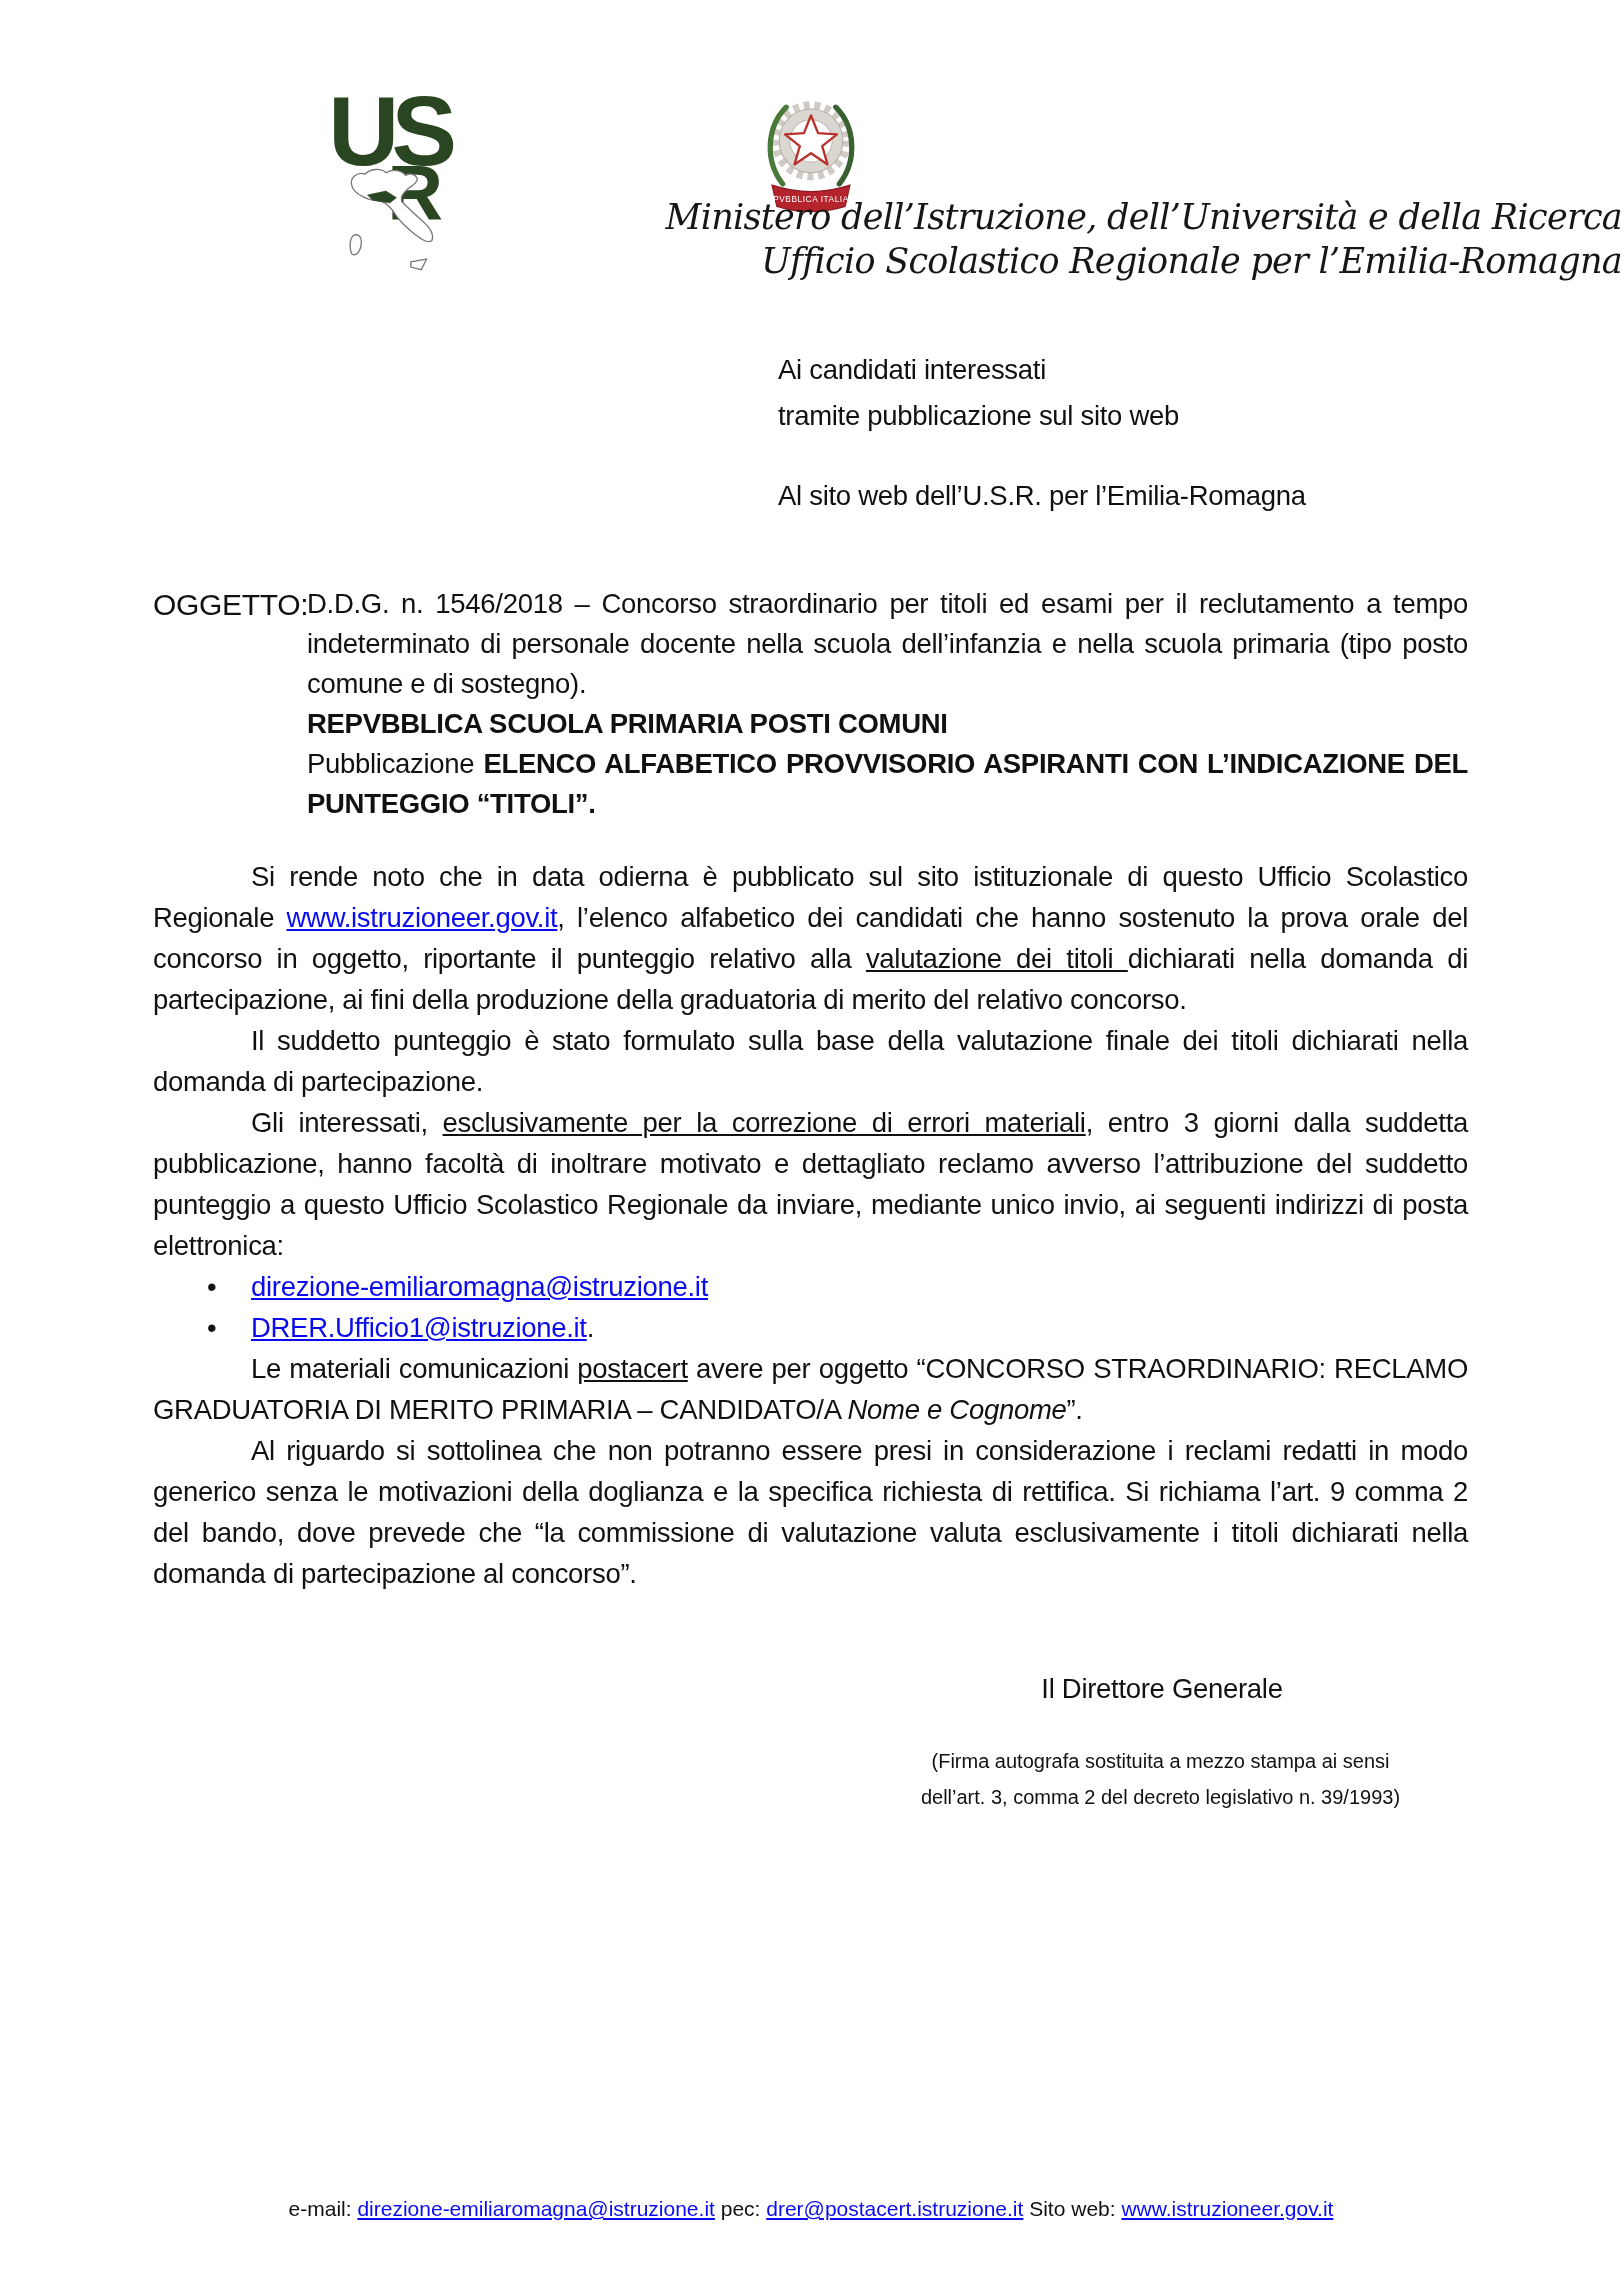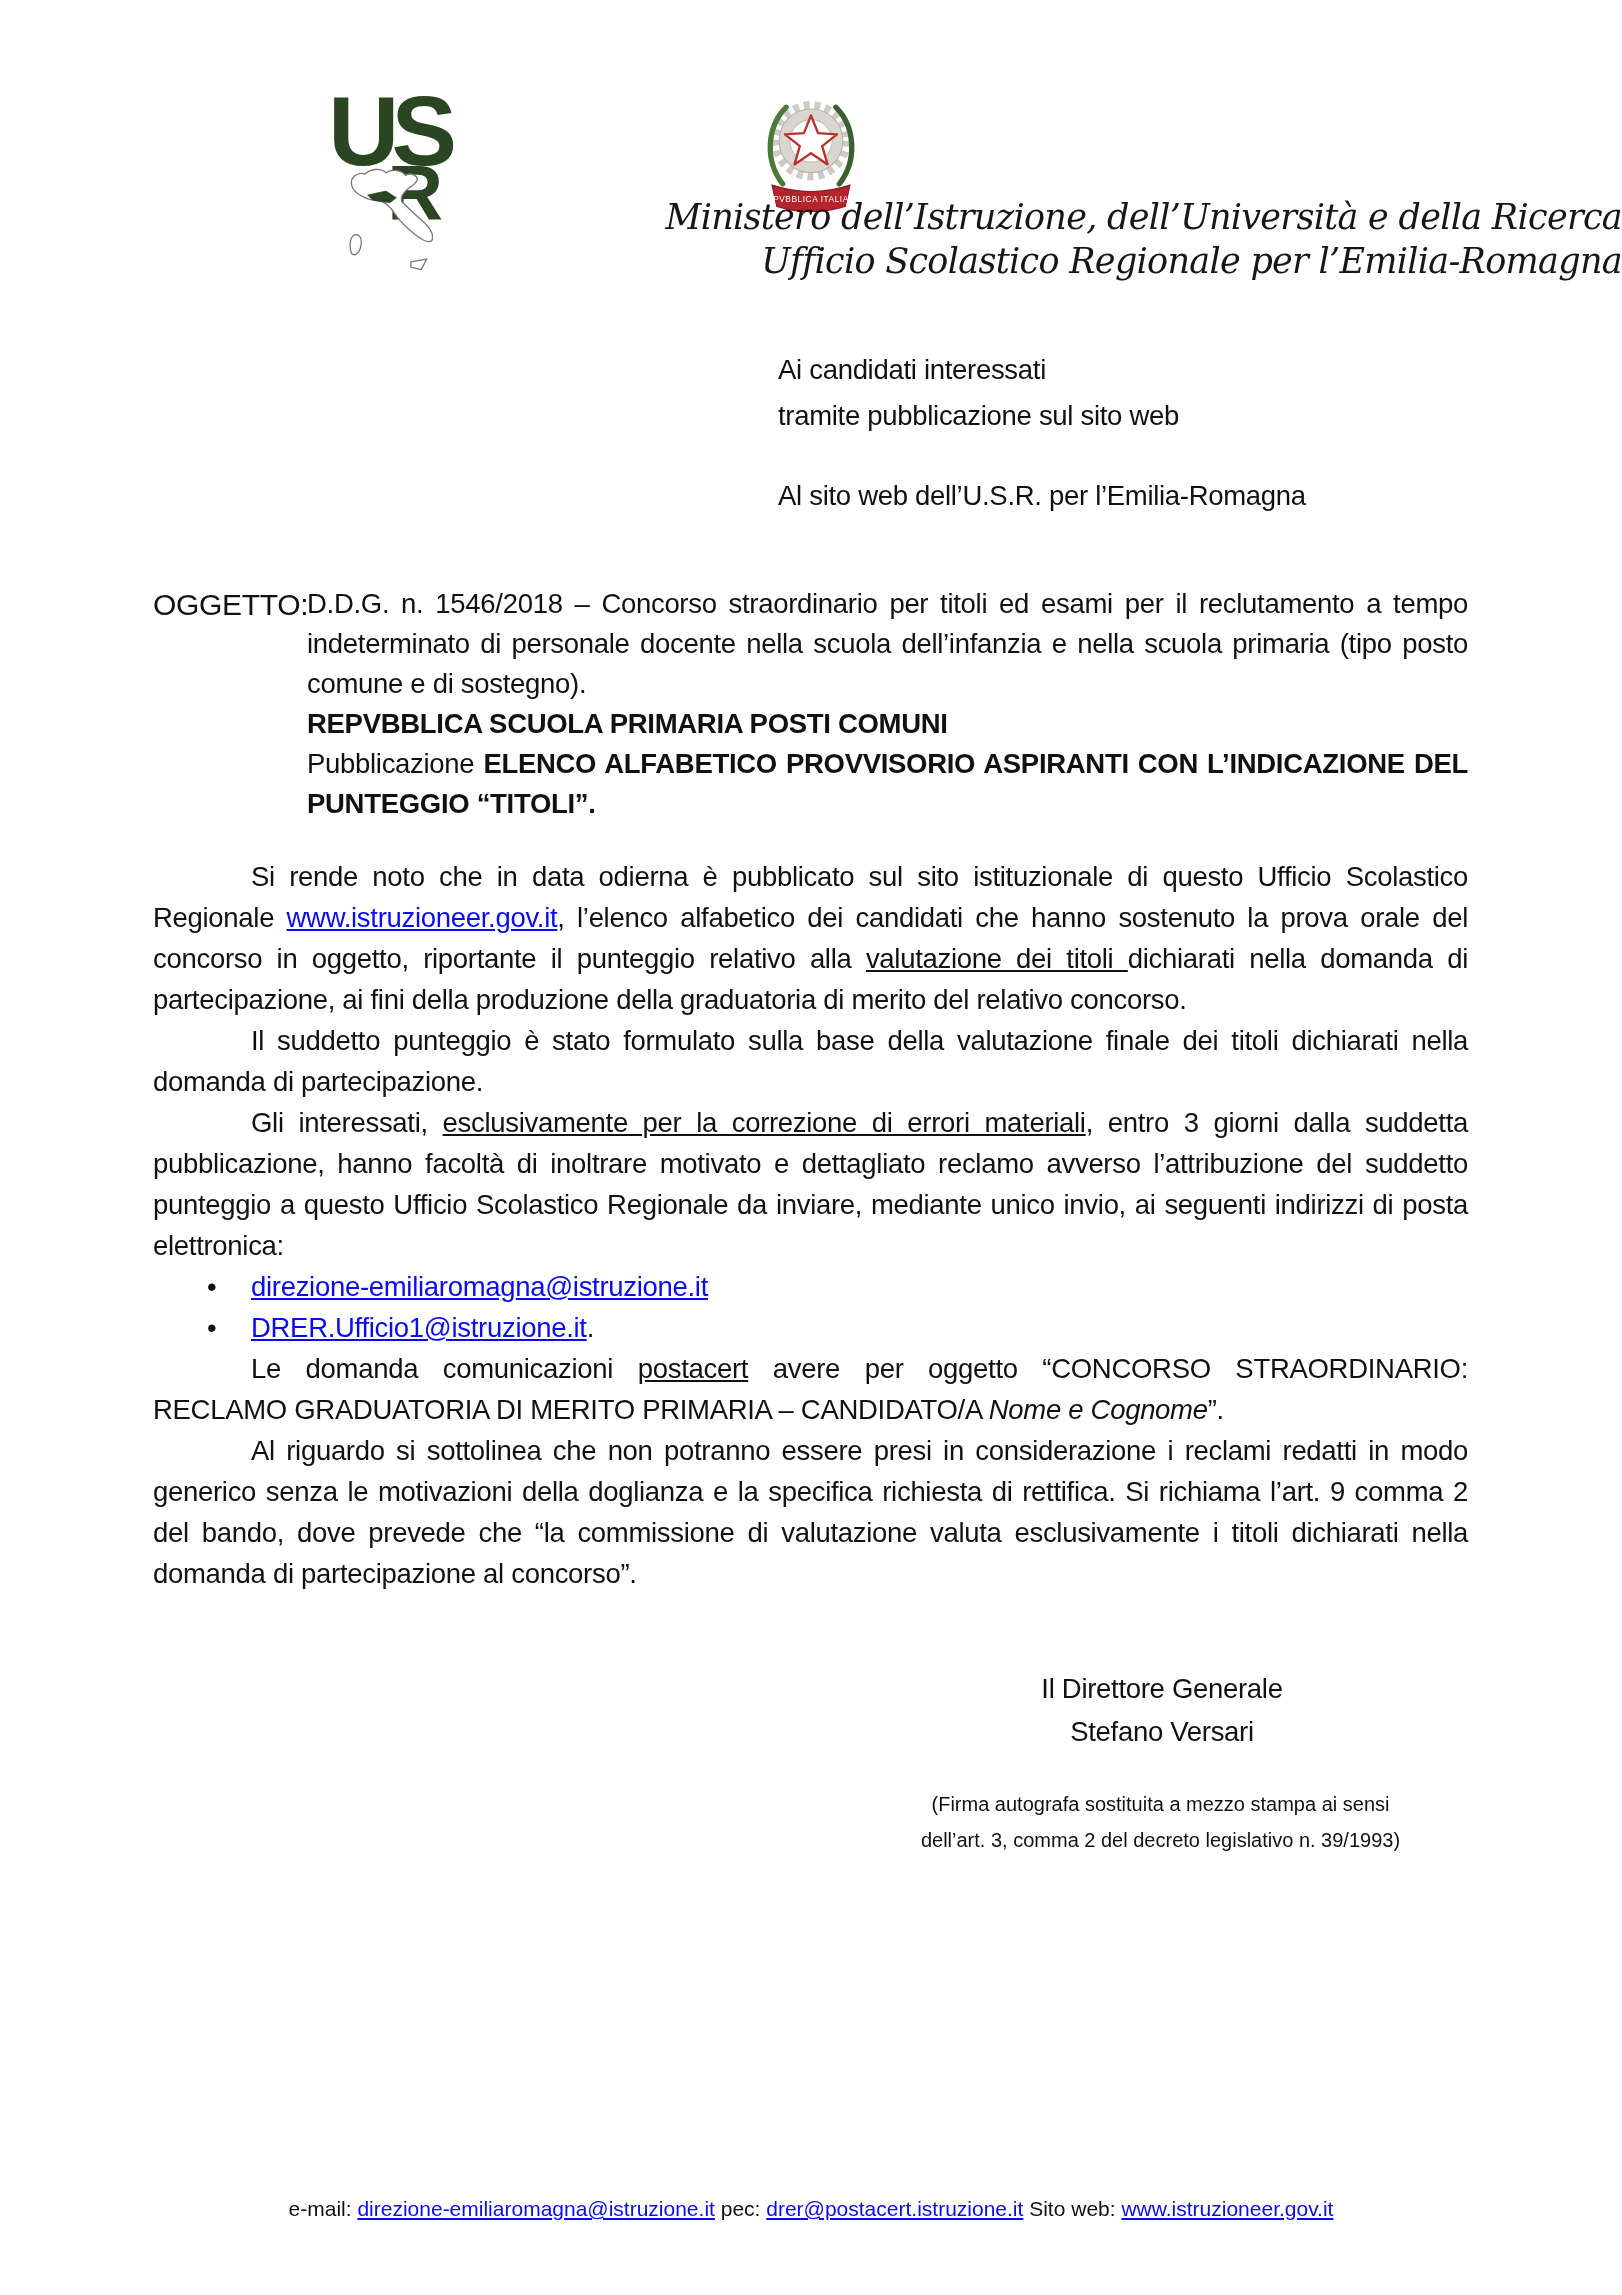--- a/index.html
+++ b/index.html
@@ -169,29 +169,28 @@
 
       <p class="body-p">Il suddetto punteggio è stato formulato sulla base della valutazione finale dei titoli dichiarati nella domanda di partecipazione.</p>
 
       <p class="body-p"><span>Gli interessati, </span><span class="u">esclusivamente per la correzione di errori materiali</span><span>, entro 3 giorni dalla suddetta pubblicazione, hanno facoltà di inoltrare motivato e dettagliato reclamo avverso l’attribuzione del suddetto punteggio a questo Ufficio Scolastico Regionale da inviare, mediante unico invio, ai seguenti indirizzi di posta elettronica:</span></p>
 
       <ul class="mail-list">
         <li><span class="dot">•</span><a class="link">direzione-emiliaromagna@istruzione.it</a><span></span></li>
         <li><span class="dot">•</span><a class="link">DRER.Ufficio1@istruzione.it</a><span>.</span></li>
       </ul>
 
-      <p class="body-p"><span>Le domanda comunicazioni </span><span class="u">postacert</span><span> avere per oggetto “CONCORSO STRAORDINARIO: RECLAMO GRADUATORIA DI MERITO PRIMARIA – CANDIDATO/A </span><span class="it">Nome e Cognome</span><span>”.</span></p>
+      <p class="body-p"><span>Le materiali comunicazioni </span><span class="u">postacert</span><span> avere per oggetto “CONCORSO STRAORDINARIO: RECLAMO GRADUATORIA DI MERITO PRIMARIA – CANDIDATO/A </span><span class="it">Nome e Cognome</span><span>”.</span></p>
 
       <p class="body-p">Al riguardo si sottolinea che non potranno essere presi in considerazione i reclami redatti in modo generico senza le motivazioni della doglianza e la specifica richiesta di rettifica. Si richiama l’art. 9 comma 2 del bando, dove prevede che “la commissione di valutazione valuta esclusivamente i titoli dichiarati nella domanda di partecipazione al concorso”.</p>
 
     </div>
 
     <div class="signature">
       <div>Il Direttore Generale</div>
-      <div>Stefano Versari</div>
     </div>
 
     <div class="sig-note">
       <div>(Firma autografa sostituita a mezzo stampa ai sensi</div>
       <div>dell’art. 3, comma 2 del decreto legislativo n. 39/1993)</div>
     </div>
 
   </div>
 
   <div class="footer">

